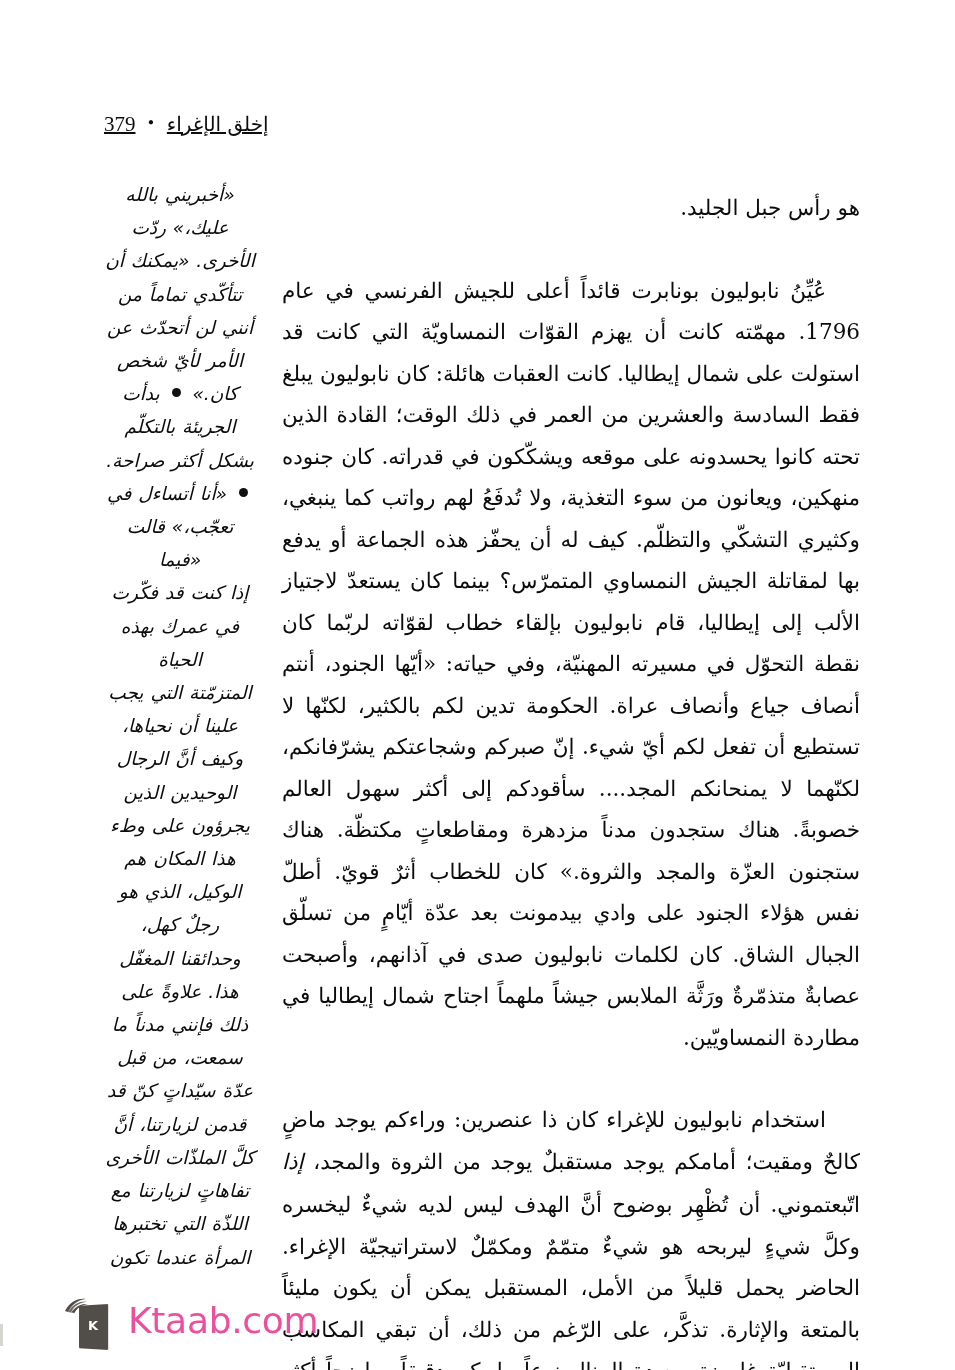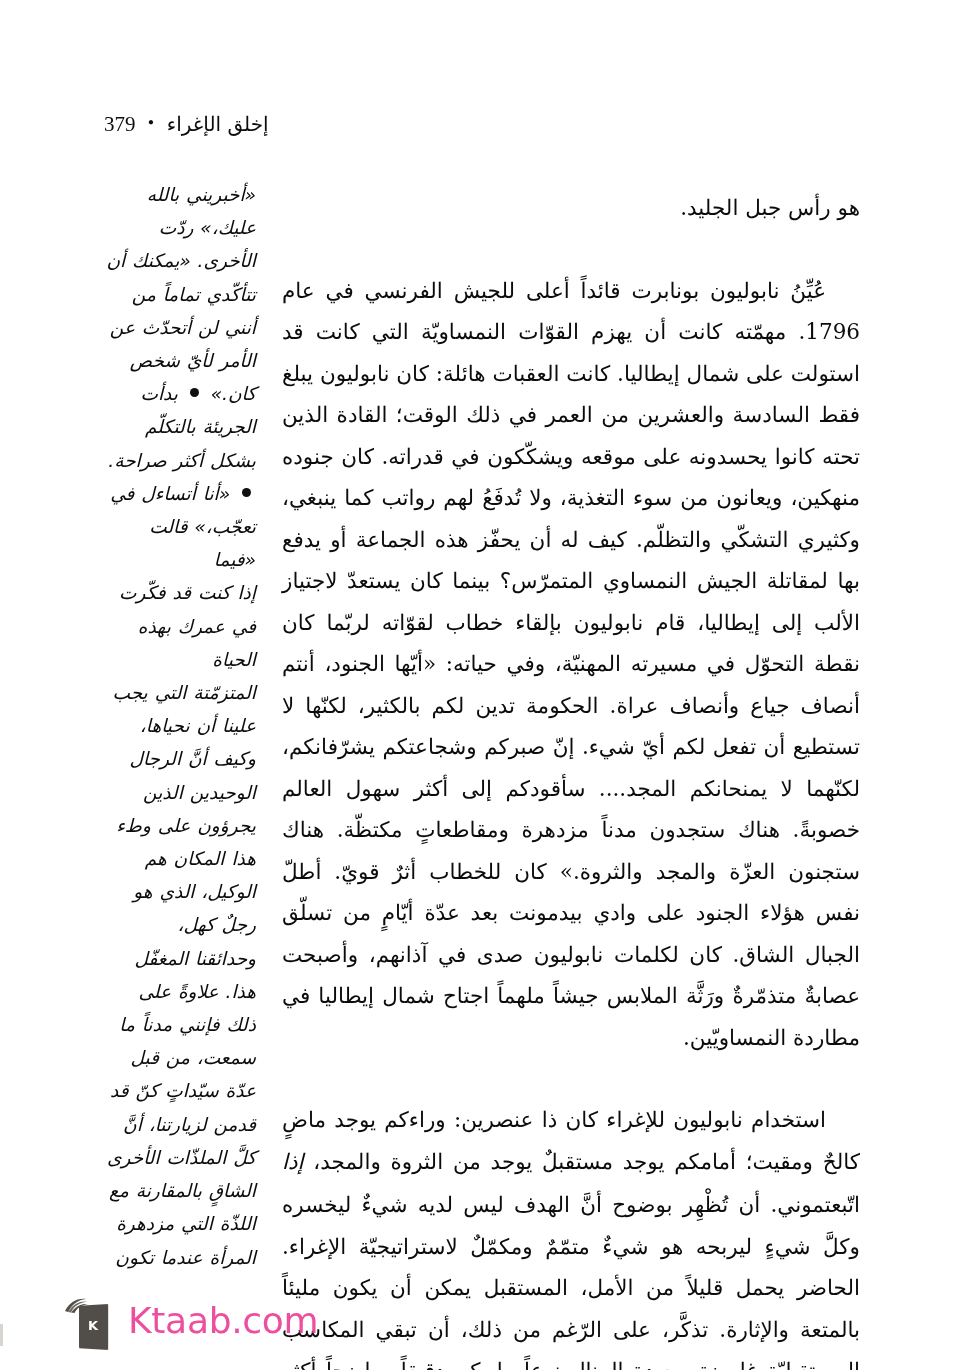--- a/index.html
+++ b/index.html
@@ -25,20 +25,21 @@
     top: 112px;
     left: 104px;
     width: 420px;
     direction: rtl;
     text-align: left;
     font-family: "DejaVu Serif", "Liberation Serif", serif;
     font-size: 20px;
     letter-spacing: 0.5px;
     color: #0d0d0d;
     white-space: nowrap;
+    text-decoration: underline;
   }
   .running-head .rh-title {
     font-size: 20px;
   }
   .running-head .rh-sep {
     display: inline-block;
     margin: 0 11px;
     font-size: 15px;
     vertical-align: 3px;
   }
@@ -105,21 +106,20 @@
     font-family: "DejaVu Sans", "Liberation Sans", sans-serif;
     font-size: 18.5px;
     line-height: 33.2px;
     color: #0c0c0c;
     font-style: italic;
     letter-spacing: 0.1px;
     word-spacing: 1px;
   }
   .margin-col p {
     margin: 0;
-    text-align: right;
   }
   .margin-col .mn-bullet {
     display: inline-block;
     width: 9px;
     height: 9px;
     border-radius: 50%;
     background: #101010;
     vertical-align: 3px;
     margin: 0 5px;
   }
@@ -221,22 +221,22 @@
         <p>هذا المكان هم</p>
         <p>الوكيل، الذي هو</p>
         <p>رجلٌ كهل،</p>
         <p>وحدائقنا المغفّل</p>
         <p>هذا. علاوةً على</p>
         <p>ذلك فإنني مدناً ما</p>
         <p>سمعت، من قبل</p>
         <p>عدّة سيّداتٍ كنّ قد</p>
         <p>قدمن لزيارتنا، أنَّ</p>
         <p>كلَّ الملذّات الأخرى</p>
-        <p>الشاقٍ بالمقارنة مع</p>
-        <p>اللذّة التي مزدهرة</p>
+        <p>تفاهاتٍ لزيارتنا مع</p>
+        <p>اللذّة التي تختبرها</p>
         <p>المرأة عندما تكون</p>
       </div>
 
     <div class="main-col">
       <p class="lead-line">هو رأس جبل الجليد.</p>
       <p class="indent">عُيِّنُ نابوليون بونابرت قائداً أعلى للجيش الفرنسي في عام 1796. مهمّته كانت أن يهزم القوّات النمساويّة التي كانت قد استولت على شمال إيطاليا. كانت العقبات هائلة: كان نابوليون يبلغ فقط السادسة والعشرين من العمر في ذلك الوقت؛ القادة الذين تحته كانوا يحسدونه على موقعه ويشكّكون في قدراته. كان جنوده منهكين، ويعانون من سوء التغذية، ولا تُدفَعُ لهم رواتب كما ينبغي، وكثيري التشكّي والتظلّم. كيف له أن يحفّز هذه الجماعة أو يدفع بها لمقاتلة الجيش النمساوي المتمرّس؟ بينما كان يستعدّ لاجتياز الألب إلى إيطاليا، قام نابوليون بإلقاء خطاب لقوّاته لربّما كان نقطة التحوّل في مسيرته المهنيّة، وفي حياته: «أيّها الجنود، أنتم أنصاف جياع وأنصاف عراة. الحكومة تدين لكم بالكثير، لكنّها لا تستطيع أن تفعل لكم أيّ شيء. إنّ صبركم وشجاعتكم يشرّفانكم، لكنّهما لا يمنحانكم المجد.... سأقودكم إلى أكثر سهول العالم خصوبةً. هناك ستجدون مدناً مزدهرة ومقاطعاتٍ مكتظّة. هناك ستجنون العزّة والمجد والثروة.» كان للخطاب أثرٌ قويّ. أطلّ نفس هؤلاء الجنود على وادي بيدمونت بعد عدّة أيّامٍ من تسلّق الجبال الشاق. كان لكلمات نابوليون صدى في آذانهم، وأصبحت عصابةٌ متذمّرةٌ ورَثَّة الملابس جيشاً ملهماً اجتاح شمال إيطاليا في مطاردة النمساويّين.</p>
       <p class="indent gap-before">
         <span>استخدام نابوليون للإغراء كان ذا عنصرين: وراءكم يوجد ماضٍ كالحٌ ومقيت؛ أمامكم يوجد مستقبلٌ يوجد من الثروة والمجد، </span><span class="emph">إذا</span><span> اتّبعتموني. أن تُظْهِر بوضوح أنَّ الهدف ليس لديه شيءٌ ليخسره وكلَّ شيءٍ ليربحه هو شيءٌ متمّمٌ ومكمّلٌ لاستراتيجيّة الإغراء. الحاضر يحمل قليلاً من الأمل، المستقبل يمكن أن يكون مليئاً بالمتعة والإثارة. تذكَّر، على الرّغم من ذلك، أن تبقي المكاسب المستقبليّة غامضة وبعيدة المنال نوعاً ما. كن دقيقاً وواضحاً أكثر من اللزوم وستخيّب الأمل؛ إجعل الوعد وشيك التحقّق أكثر من اللازم، ولن تكون قادراً على أن تؤجّل الإرضاء بما فيه الكفاية لتحصل على مرادك.</span>
       </p>
     </div>

